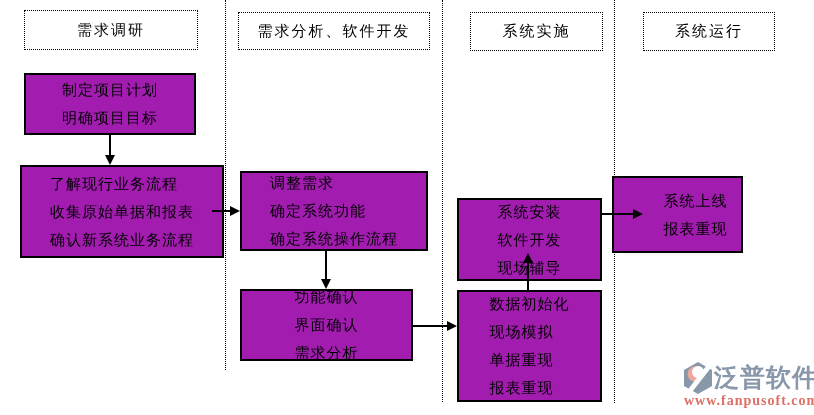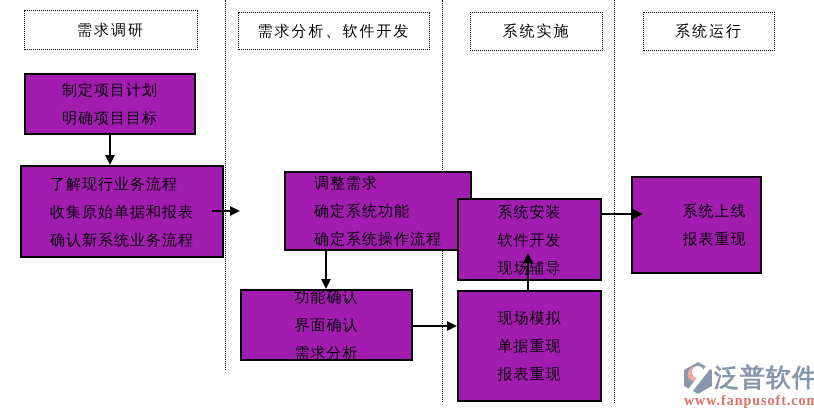--- a/index.html
+++ b/index.html
@@ -23,25 +23,25 @@
   .hdr.h3{left:470px;top:12px;width:131px;height:37px;}
   .hdr.h4{left:643px;top:12px;width:130px;height:37px;}
   
   .box{
     position:absolute;border:2px solid #000;background:#a21caf;box-sizing:border-box;
     display:flex;align-items:center;justify-content:center;font-size:15px;
   }
   .box .lines{text-align:left;line-height:28px;letter-spacing:1px;white-space:nowrap;}
   .box.bA{left:24px;top:73px;width:172px;height:62px;}
   .box.bB{left:8px;top:165px;width:204px;height:93px;margin-left:12px;}
-  .box.bC{left:240px;top:171px;width:188px;height:80px;margin-left:44px;}
+  .box.bC{left:240px;top:171px;width:188px;height:80px;}
   .box.bD{left:240px;top:289px;width:173px;height:72px;}
   .box.bE{left:457px;top:170px;width:145px;height:83px;margin-top:28px;}
   .box.bF{left:457px;top:290px;width:145px;height:112px;}
-  .box.bG{left:631px;top:176px;width:131px;height:98px;padding-left:36px;}
+  .box.bG{left:612px;top:176px;width:131px;height:77px;padding-left:36px;}
   
   .vline{position:absolute;width:2px;background:#000;}
   .hline{position:absolute;height:2px;background:#000;}
   .head-down{position:absolute;width:0;height:0;border-left:5px solid transparent;border-right:5px solid transparent;border-top:10px solid #000;}
   .head-up{position:absolute;width:0;height:0;border-left:5px solid transparent;border-right:5px solid transparent;border-bottom:10px solid #000;}
   .head-right{position:absolute;width:0;height:0;border-top:5px solid transparent;border-bottom:5px solid transparent;border-left:10px solid #000;}
   
   .logo{position:absolute;left:684px;top:361px;display:flex;flex-direction:column;align-items:flex-start;}
   .logo-top{display:flex;align-items:center;}
   .logo-brand{font-size:25px;font-weight:bold;color:#8997ab;letter-spacing:1px;margin-left:2px;white-space:nowrap;}
@@ -103,20 +103,21 @@
   <div class="box bE">
     <div class="lines">
       <div>系统安装</div>
       <div>软件开发</div>
       <div>现场辅导</div>
     </div>
   </div>
 
   <div class="box bF">
     <div class="lines">
+      <div>数据初始化</div>
       <div>现场模拟</div>
       <div>单据重现</div>
       <div>报表重现</div>
     </div>
   </div>
 
   <div class="box bG">
     <div class="lines">
       <div>系统上线</div>
       <div>报表重现</div>

